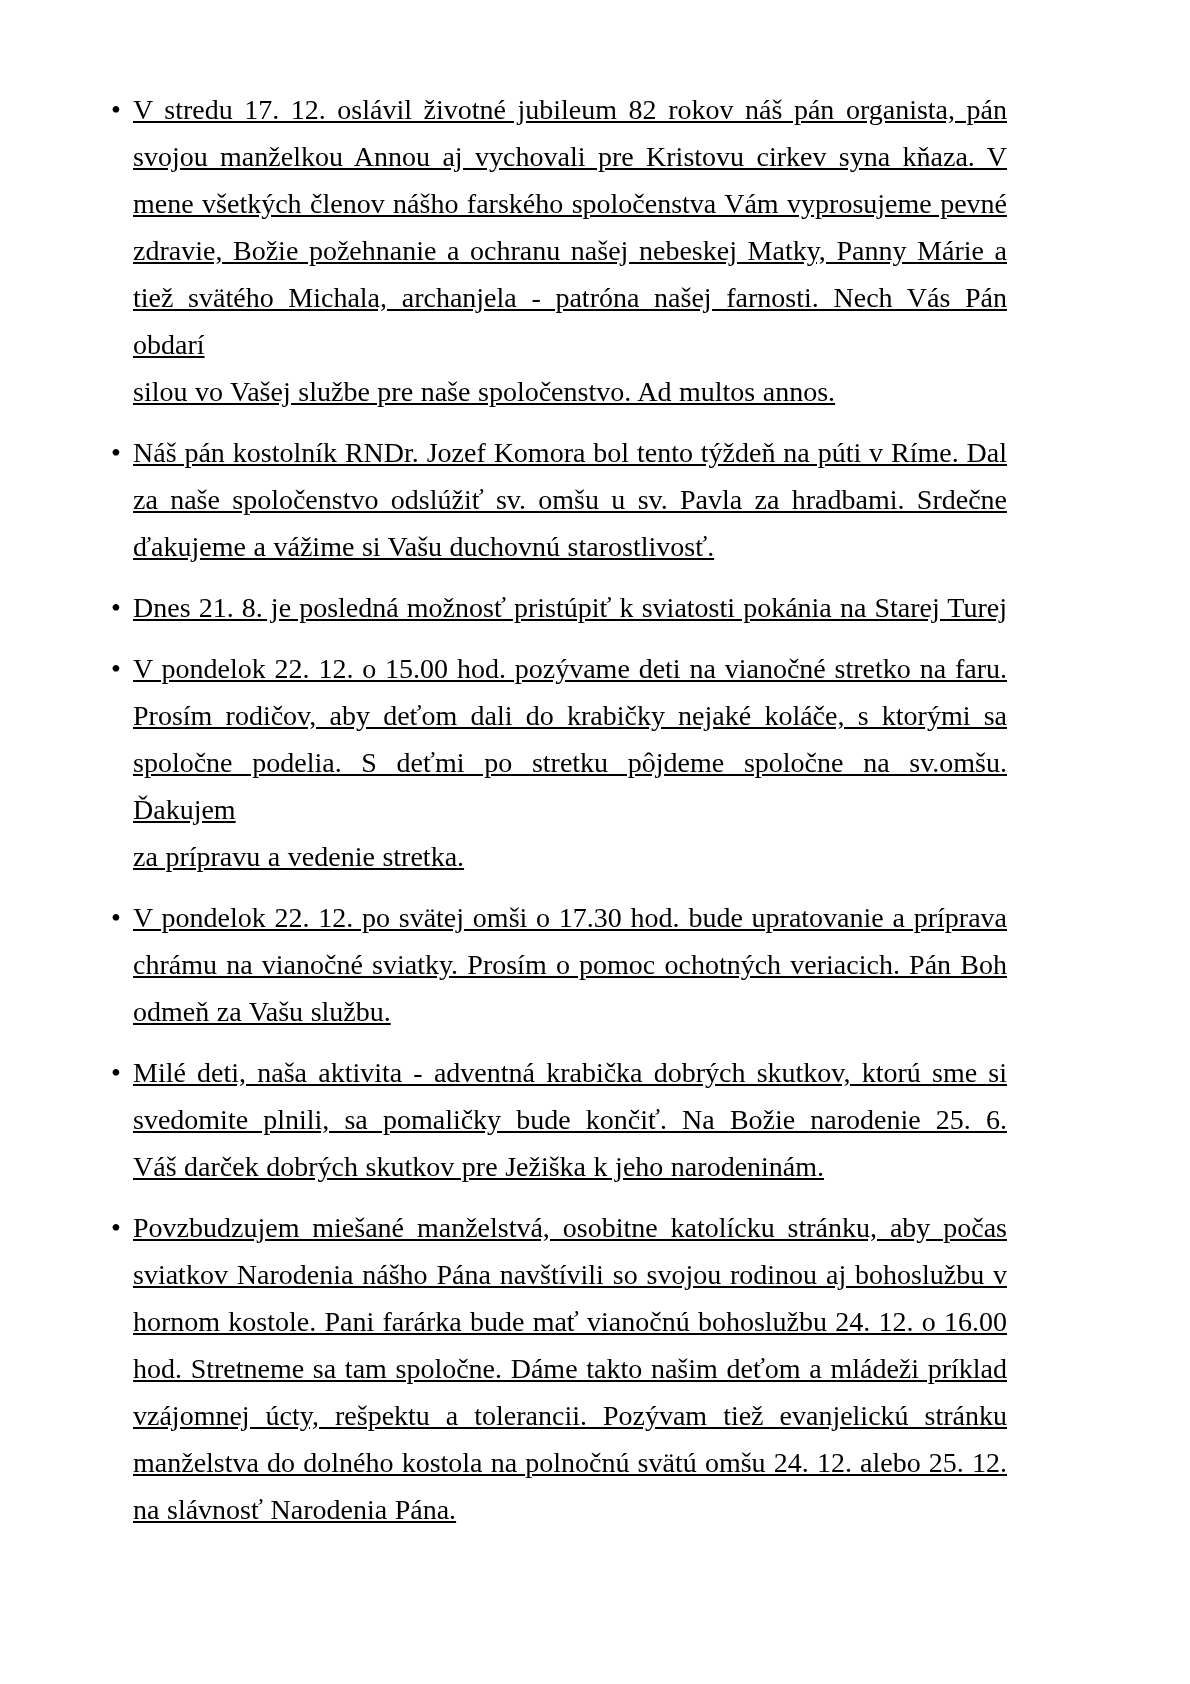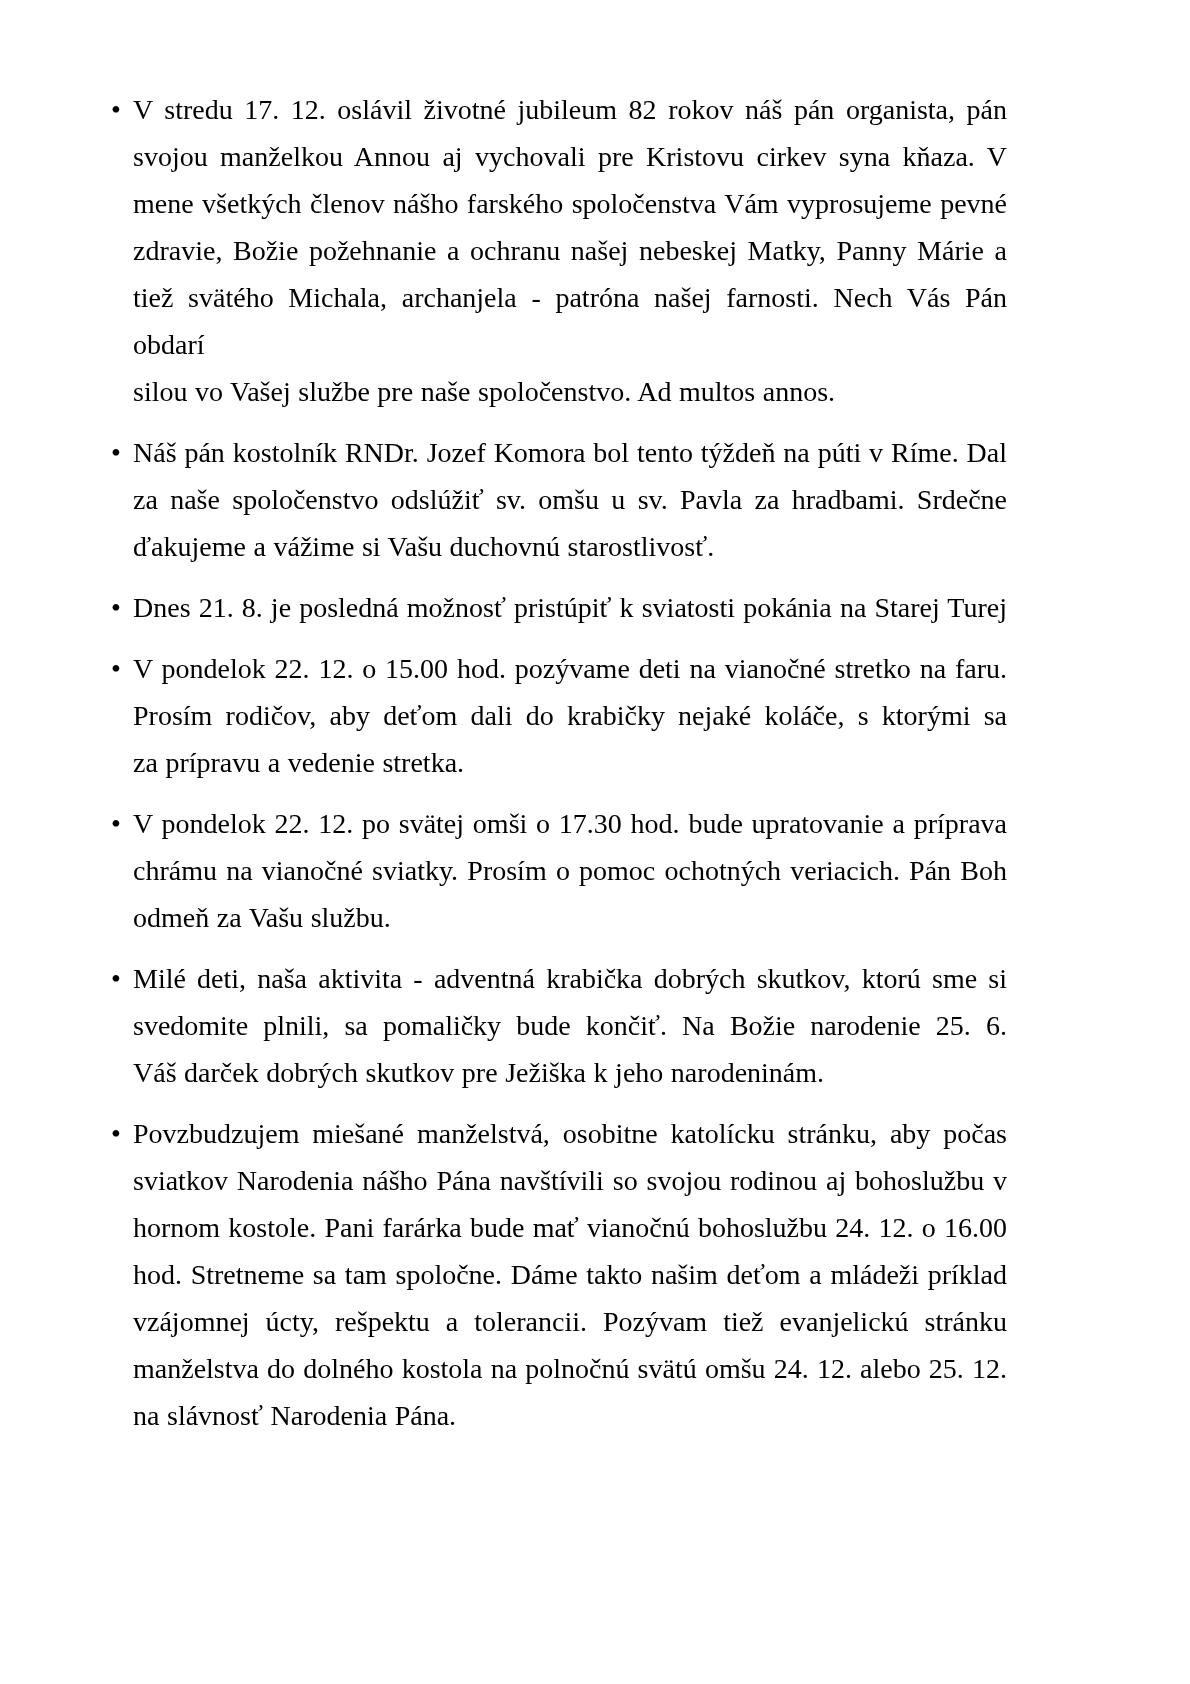--- a/index.html
+++ b/index.html
@@ -30,20 +30,21 @@
   .bullet {
     position: absolute;
     left: 1px;
     top: 0;
     line-height: 47px;
   }
   .line {
     text-align: justify;
     text-align-last: justify;
     word-spacing: 0.02em;
+    text-decoration: underline;
   }
   .line.last {
     text-align: right;
     text-align-last: left;
   }
 </style>
 </head>
 <body>
 
 <div class="doc">
@@ -64,20 +65,21 @@
         <div class="line last">ďakujeme a vážime si Vašu duchovnú starostlivosť.</div>
       </li>
       <li>
         <span class="bullet">•</span>
         <div class="line">Dnes 21. 8. je posledná možnosť pristúpiť k sviatosti pokánia na Starej Turej</div>
       </li>
       <li>
         <span class="bullet">•</span>
         <div class="line">V pondelok 22. 12. o 15.00 hod. pozývame deti na vianočné stretko na faru.</div>
         <div class="line">Prosím rodičov, aby deťom dali do krabičky nejaké koláče, s ktorými sa</div>
+        <div class="line">spoločne podelia. S deťmi po stretku pôjdeme spoločne na sv.omšu. Ďakujem</div>
         <div class="line last">za prípravu a vedenie stretka.</div>
       </li>
       <li>
         <span class="bullet">•</span>
         <div class="line">V pondelok 22. 12. po svätej omši o 17.30 hod. bude upratovanie a príprava</div>
         <div class="line">chrámu na vianočné sviatky. Prosím o pomoc ochotných veriacich. Pán Boh</div>
         <div class="line last">odmeň za Vašu službu.</div>
       </li>
       <li>
         <span class="bullet">•</span>

